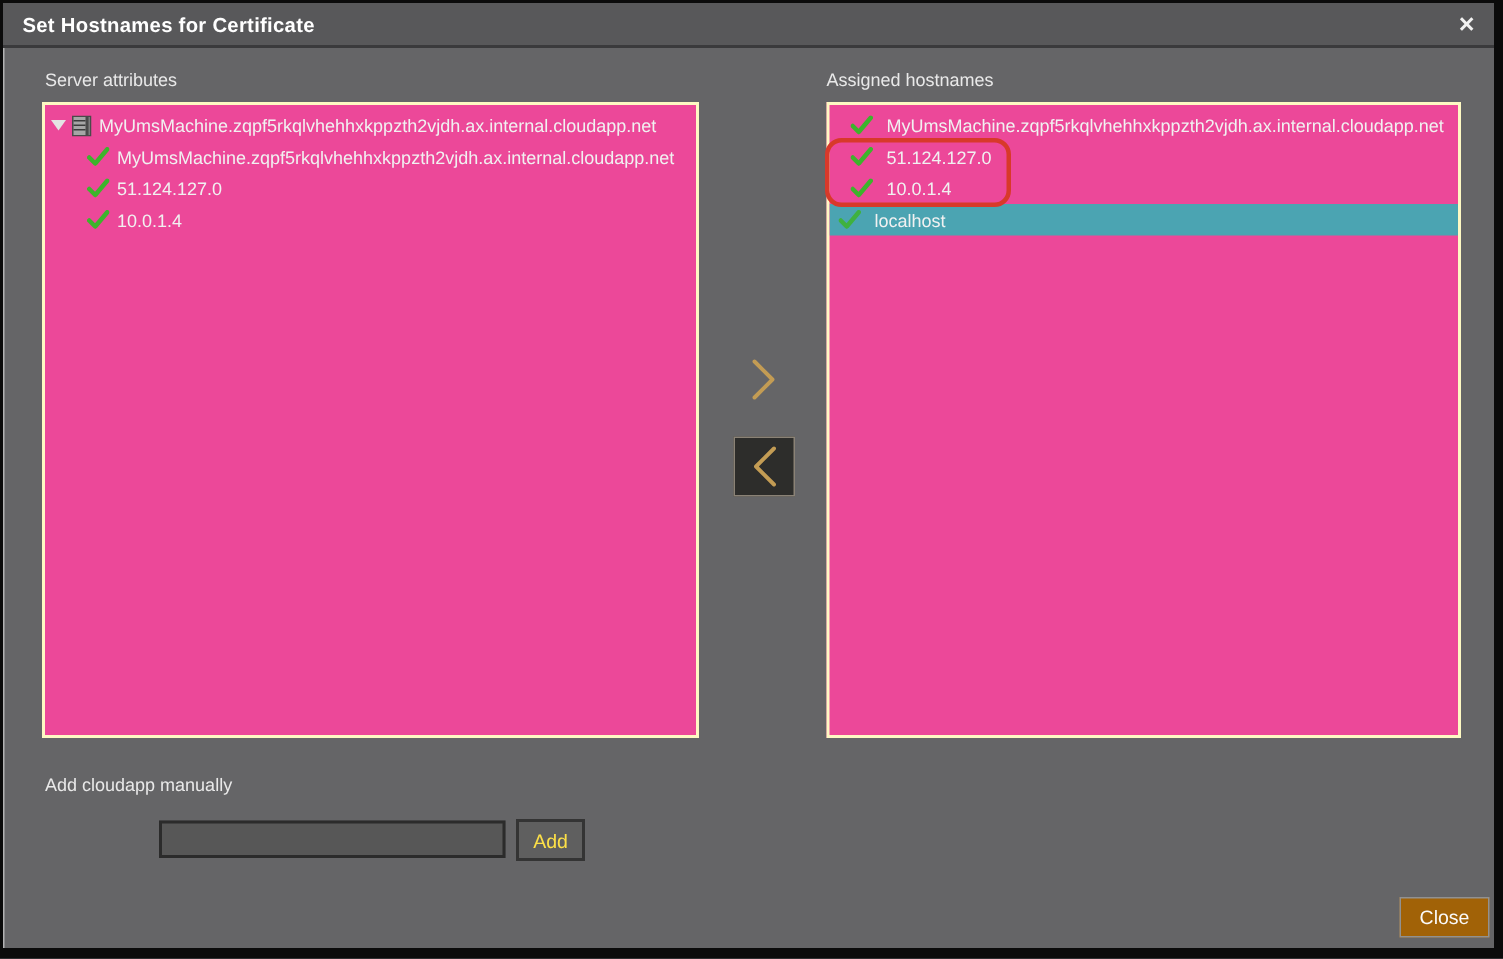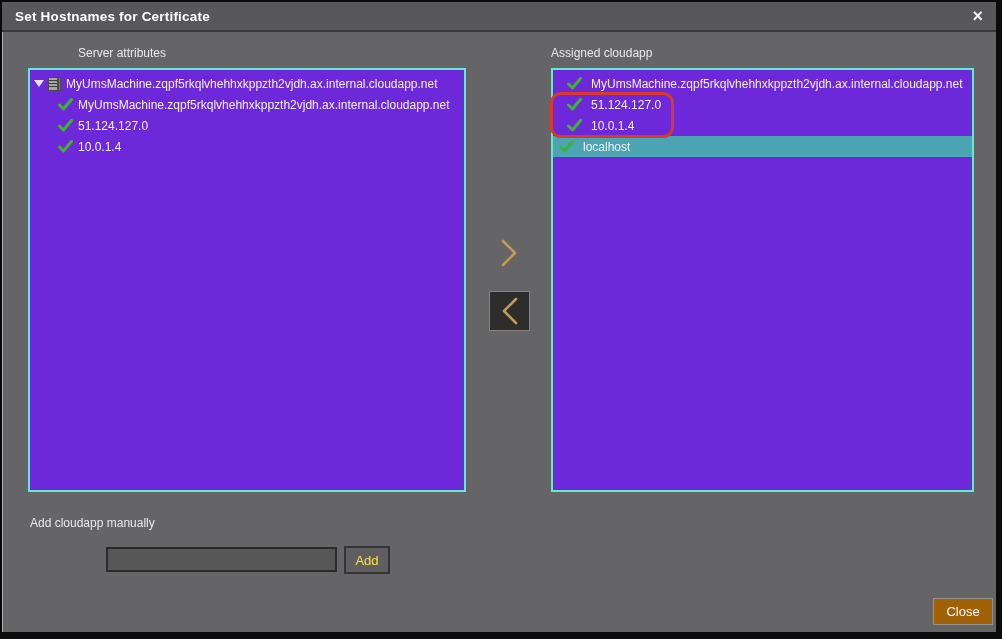--- a/index.html
+++ b/index.html
@@ -24,25 +24,25 @@
     border-bottom: 2px solid #3a3a3c;
     display: flex; align-items: center;
     padding: 0 13px;
   }
   .title { color: #ffffff; font-weight: bold; font-size: 13.5px; letter-spacing: .2px; }
   .close-x {
     margin-left: auto; color: #f2f2f2; font-size: 18px; line-height: 16px;
     font-weight: bold; cursor: default;
   }
   .section-label { position: absolute; color: #e9e9e9; font-size: 12px; }
-  .label-left  { left: 28px;  top: 44px; margin-left: 48px; }
+  .label-left  { left: 28px;  top: 44px; }
   .label-right { left: 549px; top: 44px; }
 
   .panel {
-    position: absolute; border: 2px solid #5eead4; background: #6d28d9;
+    position: absolute; border: 2px solid #fef9c3; background: #ec4899;
     overflow: hidden;
   }
   .left-panel  { left: 26px;  top: 66px; width: 438px; height: 424px; }
   .right-panel { left: 549px; top: 66px; width: 423px; height: 424px; }
 
   .row {
     position: absolute; left: 0; right: 0; height: 21px;
     display: flex; align-items: center;
     color: #f1f1f1; font-size: 12px; white-space: nowrap;
   }
@@ -102,21 +102,21 @@
 <body>
 
 <div class="window">
 
   <div class="titlebar">
     <span class="title">Set Hostnames for Certificate</span>
     <span class="close-x">×</span>
   </div>
 
   <span class="section-label label-left">Server attributes</span>
-  <span class="section-label label-right">Assigned cloudapp</span>
+  <span class="section-label label-right">Assigned hostnames</span>
 
   <div class="panel left-panel">
     <div class="row tree-root r0">
       <span class="tri"></span>
       <svg class="node-icon" width="13" height="14" viewBox="0 0 13 14">
         <rect x="0.5" y="0.5" width="9" height="13" fill="#a6a6a6" stroke="#4a4a4a"></rect>
         <line x1="1" y1="3.5" x2="9" y2="3.5" stroke="#3c3c3c"></line>
         <line x1="1" y1="6.5" x2="9" y2="6.5" stroke="#3c3c3c"></line>
         <line x1="1" y1="9.5" x2="9" y2="9.5" stroke="#3c3c3c"></line>
         <rect x="10.5" y="0.5" width="2" height="13" fill="#7d7d7d" stroke="#4a4a4a"></rect>

